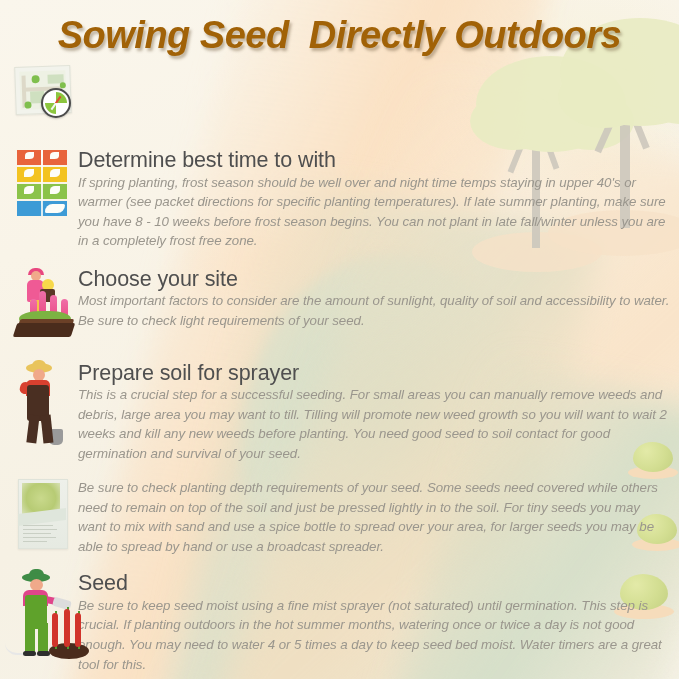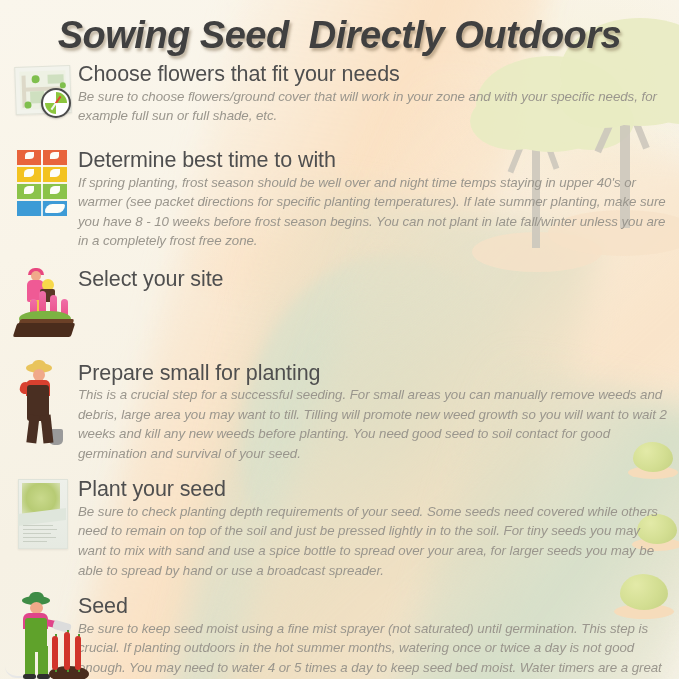--- a/index.html
+++ b/index.html
@@ -113,21 +113,21 @@
   
   .title {
     position: absolute;
     left: 0; right: 0; top: 14px;
     text-align: center;
     font-family: "Liberation Sans", sans-serif;
     font-size: 38px;
     font-weight: bold;
     font-style: italic;
     letter-spacing: -0.5px;
-    color: #404040;
+    color: #a16207;
     text-shadow: 2px 3px 3px rgba(120,100,70,.45);
     z-index: 6;
     white-space: pre;
   }
 
   
   .steps {
     position: absolute;
     left: 0; top: 62px;
     width: 679px;
@@ -367,24 +367,20 @@
             <div class="map-dot" style="left:34px;top:26px;width:9px;height:9px;"></div>
             <div class="map-dot" style="left:8px;top:34px;width:7px;height:7px;"></div>
             <div class="map-dot" style="left:44px;top:16px;width:6px;height:6px;"></div>
           </div>
           <div class="compass">
             <div class="compass-face"></div>
             <div class="compass-needle"></div>
           </div>
         </div>
       </div>
-      <div class="step-body">
-        <div class="step-title">Choose flowers that fit your needs</div>
-        <div class="step-desc">Be sure to choose flowers/ground cover  that will work in your zone and with your specific needs, for example full sun or full shade, etc.</div>
-      </div>
     </div>
 
     <div class="step s1">
       <div class="step-icon" style="height:72px;">
         <div class="ic" style="width:66px;height:72px;">
           <div class="season-bar sb0"></div>
           <div class="season-bar sb1"></div>
           <div class="season-bar sb2"></div>
           <div class="season-bar sb3"></div>
           <div class="season-tree"></div>
@@ -415,60 +411,60 @@
           <div class="spike" style="left:30px;top:24px;height:30px;"></div>
           <div class="spike" style="left:41px;top:28px;height:28px;"></div>
           <div class="spike" style="left:52px;top:32px;height:24px;"></div>
           <div class="spike" style="left:21px;top:32px;height:24px;"></div>
           <div class="p3-foliage"></div>
           <div class="p3-tray-top"></div>
           <div class="p3-tray"></div>
         </div>
       </div>
       <div class="step-body">
-        <div class="step-title">Select your site</div>
+        <div class="step-title">Choose your site</div>
+        <div class="step-desc">Most important factors to consider are the amount of sunlight, quality of soil and accessibility to water. Be sure to check light  requirements of your seed.</div>
       </div>
     </div>
 
     <div class="step s3">
       <div class="step-icon" style="height:92px;">
         <div class="ic" style="width:66px;height:92px;">
           <div class="p4-handle"></div>
           <div class="p4-blade"></div>
           <div class="p4-hatc"></div>
           <div class="p4-hat"></div>
           <div class="p4-face"></div>
           <div class="p4-shirt"></div>
           <div class="p4-arm"></div>
           <div class="p4-ovl"></div>
           <div class="p4-leg p4-legA"></div>
           <div class="p4-leg p4-legB"></div>
         </div>
       </div>
       <div class="step-body">
-        <div class="step-title">Prepare small for planting</div>
+        <div class="step-title">Prepare soil for sprayer</div>
         <div class="step-desc">This is a crucial step for a successful seeding. For small areas you can manually remove weeds and debris, large area you may want to till. Tilling will promote new weed growth so you will want to wait 2 weeks and kill any new weeds before planting. You need good seed to soil contact for good germination and survival of your seed.</div>
       </div>
     </div>
 
     <div class="step s4">
       <div class="step-icon" style="height:80px;">
         <div class="ic" style="width:66px;height:80px;">
           <div class="pk-body"></div>
           <div class="pk-photo"></div>
           <div class="pk-flap"></div>
           <div class="pk-line" style="top:48px;width:30px;"></div>
           <div class="pk-line" style="top:52px;width:34px;"></div>
           <div class="pk-line" style="top:56px;width:28px;"></div>
           <div class="pk-line" style="top:60px;width:33px;"></div>
           <div class="pk-line" style="top:64px;width:24px;"></div>
         </div>
       </div>
       <div class="step-body">
-        <div class="step-title">Plant your seed</div>
         <div class="step-desc">Be sure to check planting depth requirements of  your seed.  Some seeds need covered while others need to remain on top of the soil and just be pressed lightly in to the  soil. For tiny seeds you may want to mix with sand and use a spice bottle to spread over your area, for larger seeds you may be able to spread by hand or use a broadcast spreader.</div>
       </div>
     </div>
 
     <div class="step s5">
       <div class="step-icon" style="height:92px;">
         <div class="ic" style="width:74px;height:92px;">
           <div class="hose"></div>
           <div class="p6-hatc"></div>
           <div class="p6-hat"></div>

